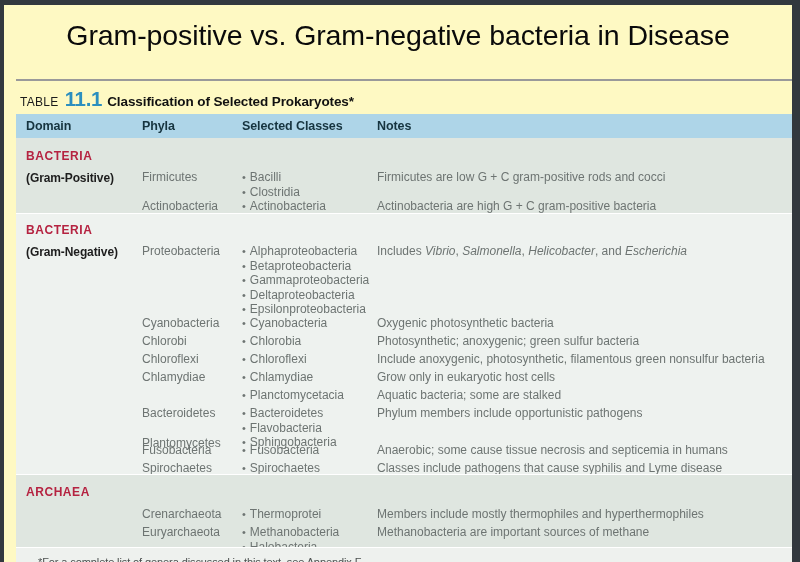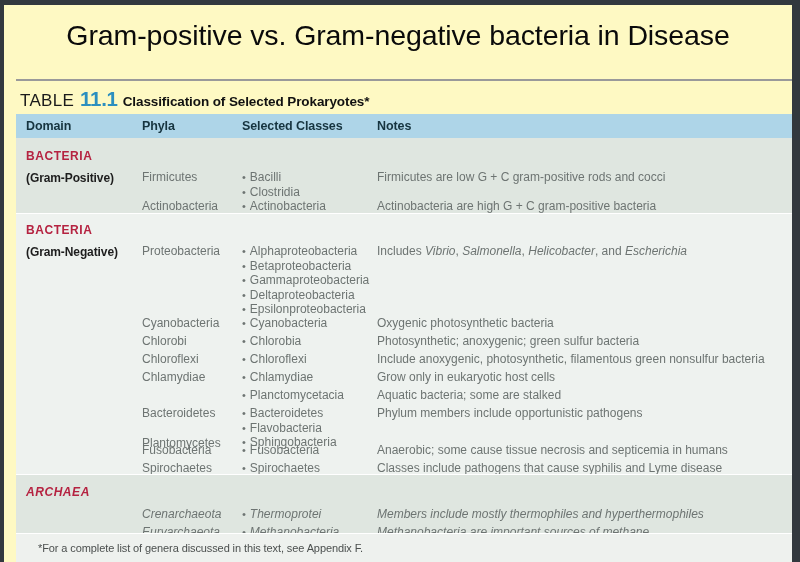--- a/index.html
+++ b/index.html
@@ -56,21 +56,21 @@
   #table-caption {
     position: absolute;
     left: 16px;
     top: 82px;
     height: 22px;
     display: flex;
     align-items: baseline;
     white-space: nowrap;
   }
   #table-caption .tbl-word {
-    font-size: 17px;
+    font-size: 12px;
     color: #1b1b1b;
     font-weight: 400;
     letter-spacing: 0.3px;
     text-align: center;
   }
   #table-caption .tbl-num {
     font-size: 20.5px;
     font-weight: bold;
     color: #2c8fbf;
     margin: 0 5px 0 6px;
@@ -312,21 +312,21 @@
         <div class="txt">Spirochaetes</div>
       </div>
       <div class="cellgroup c-class" style="top:248px;">
         <div class="txt bullet">Spirochaetes</div>
       </div>
       <div class="cellgroup c-notes" style="top:248px;">
         <div class="txt">Classes include pathogens that cause syphilis and Lyme disease</div>
       </div>
     </div>
 
-    <div class="row band-dark" style="height:59px;font-style:italic;">
+    <div class="row band-dark" style="height:73px;">
       <div class="sep-line" style="top:0;"></div>
 
       <div class="sect-label" style="left:10px; top:11px;">ARCHAEA</div>
 
       <div class="cellgroup c-phyla" style="top:33px;">
         <div class="txt">Crenarchaeota</div>
       </div>
       <div class="cellgroup c-class" style="top:33px;">
         <div class="txt bullet">Thermoprotei</div>
       </div>

